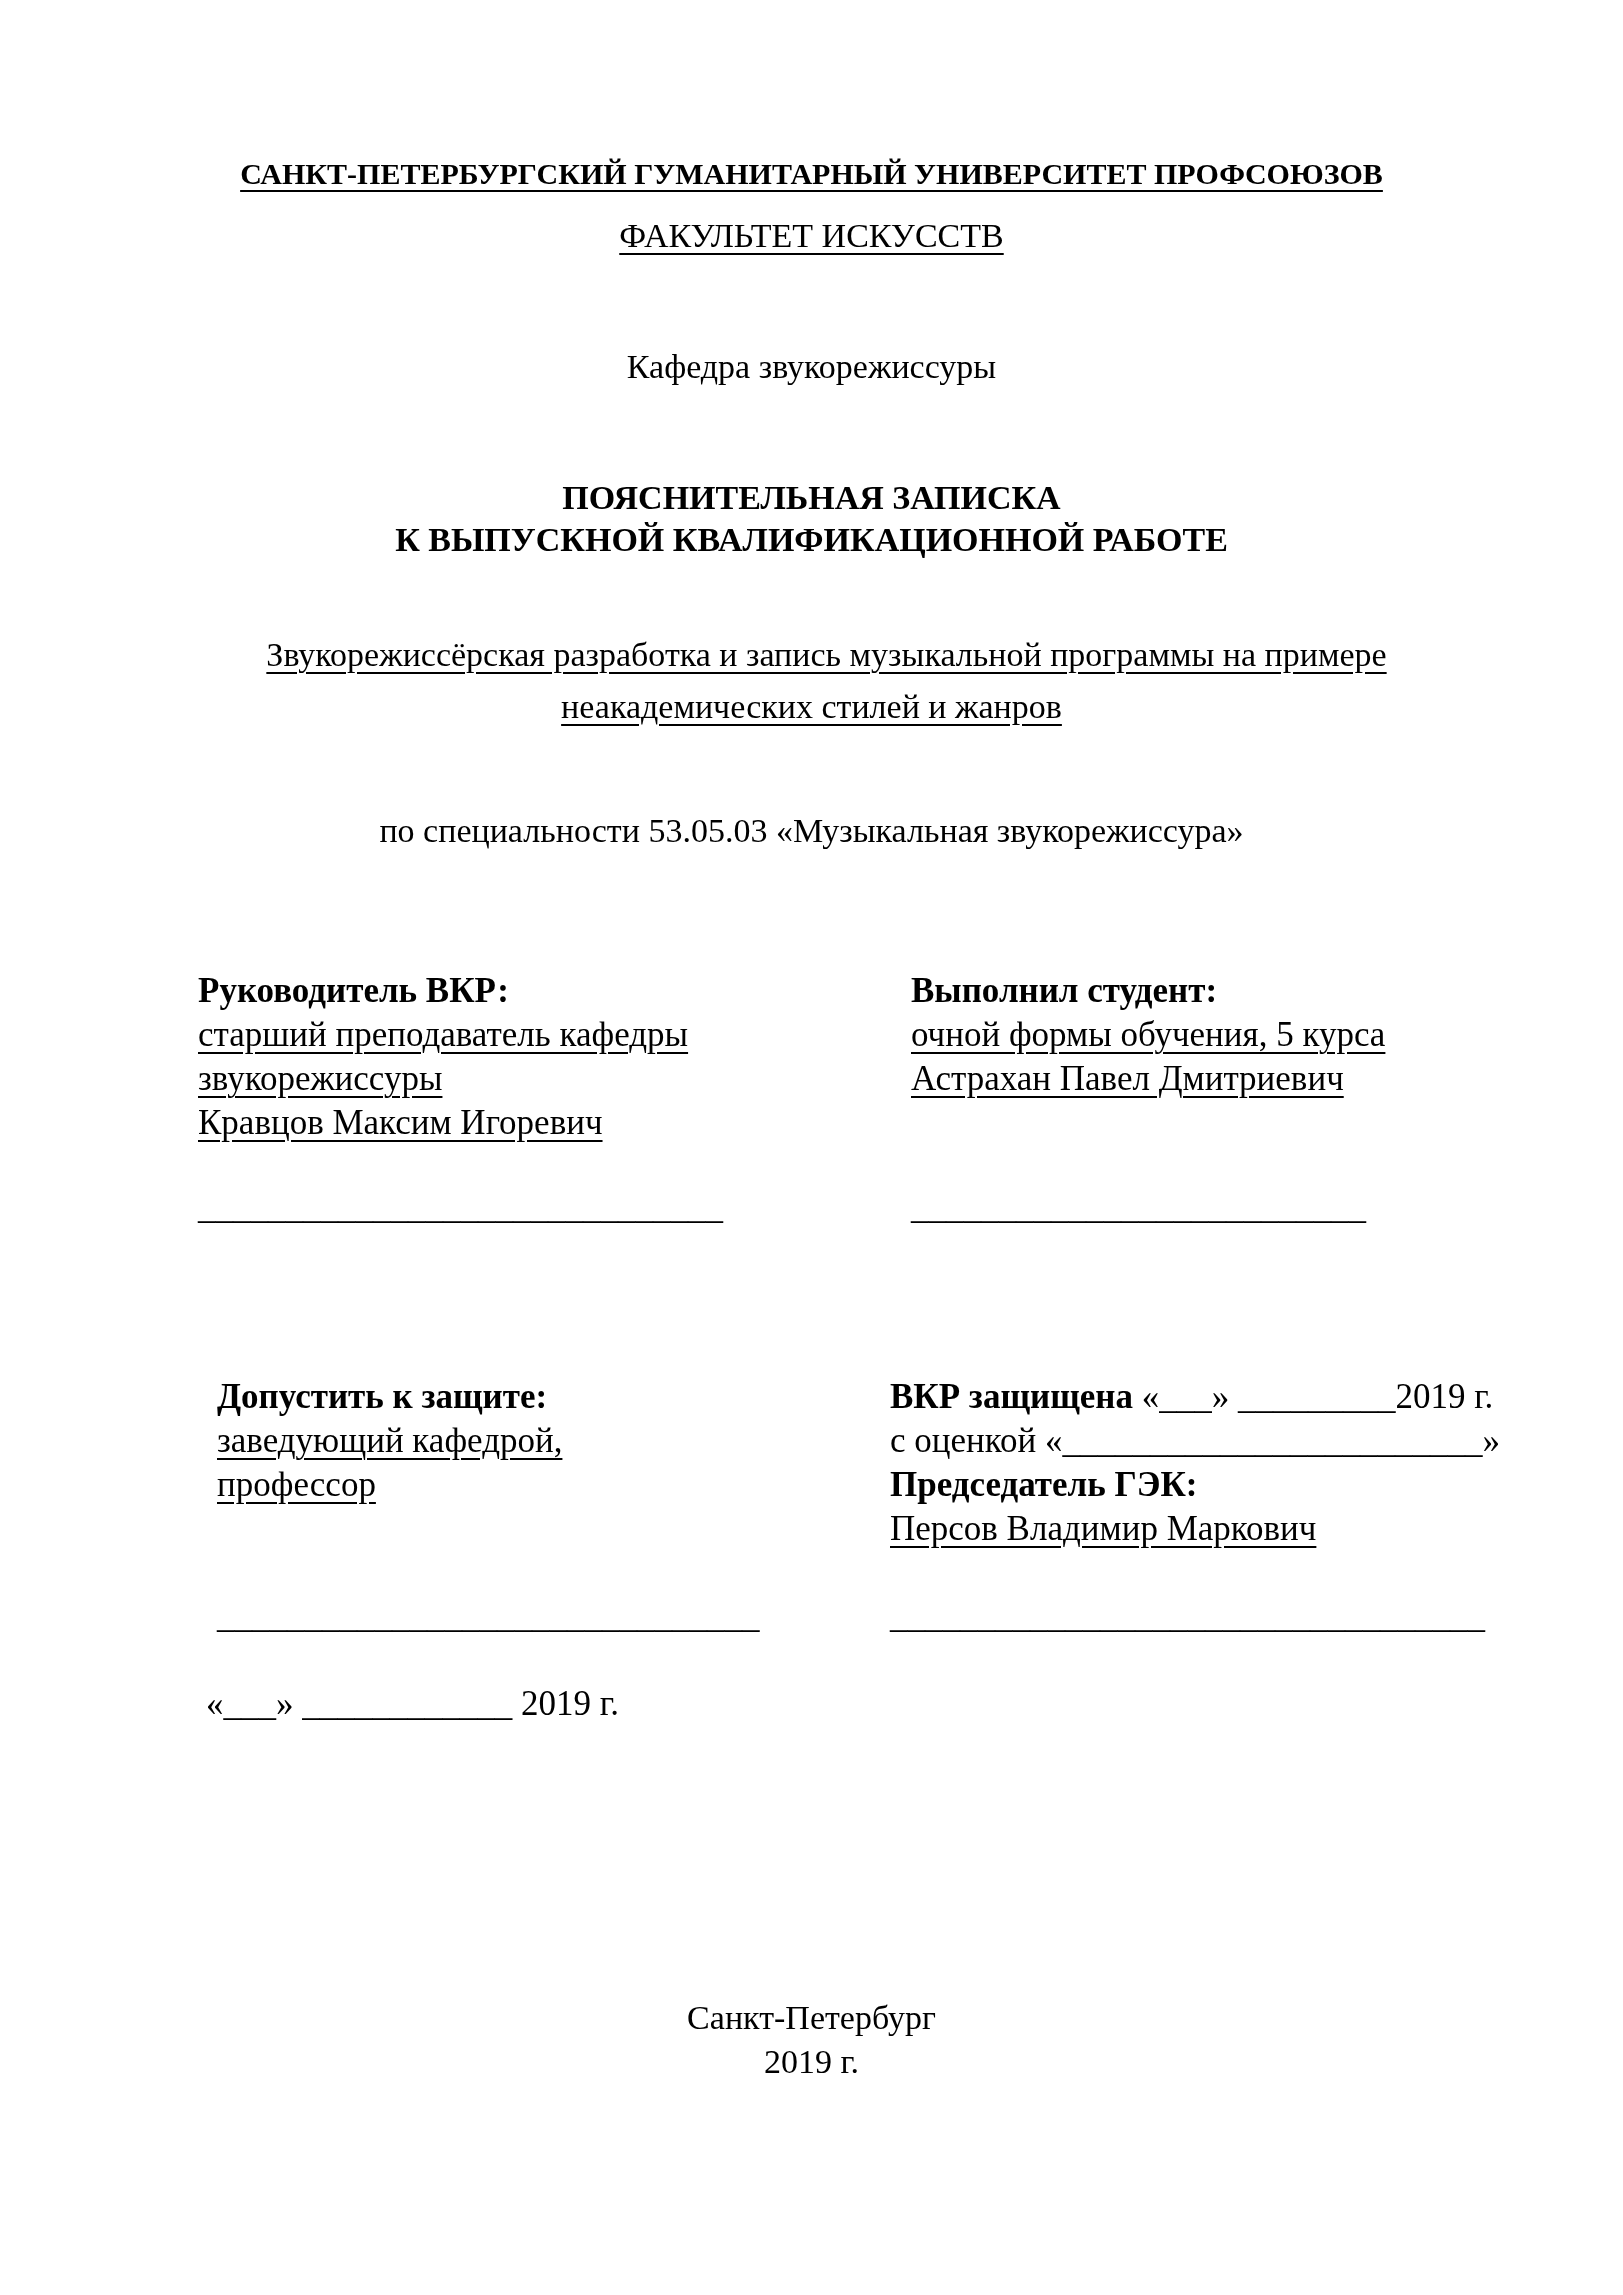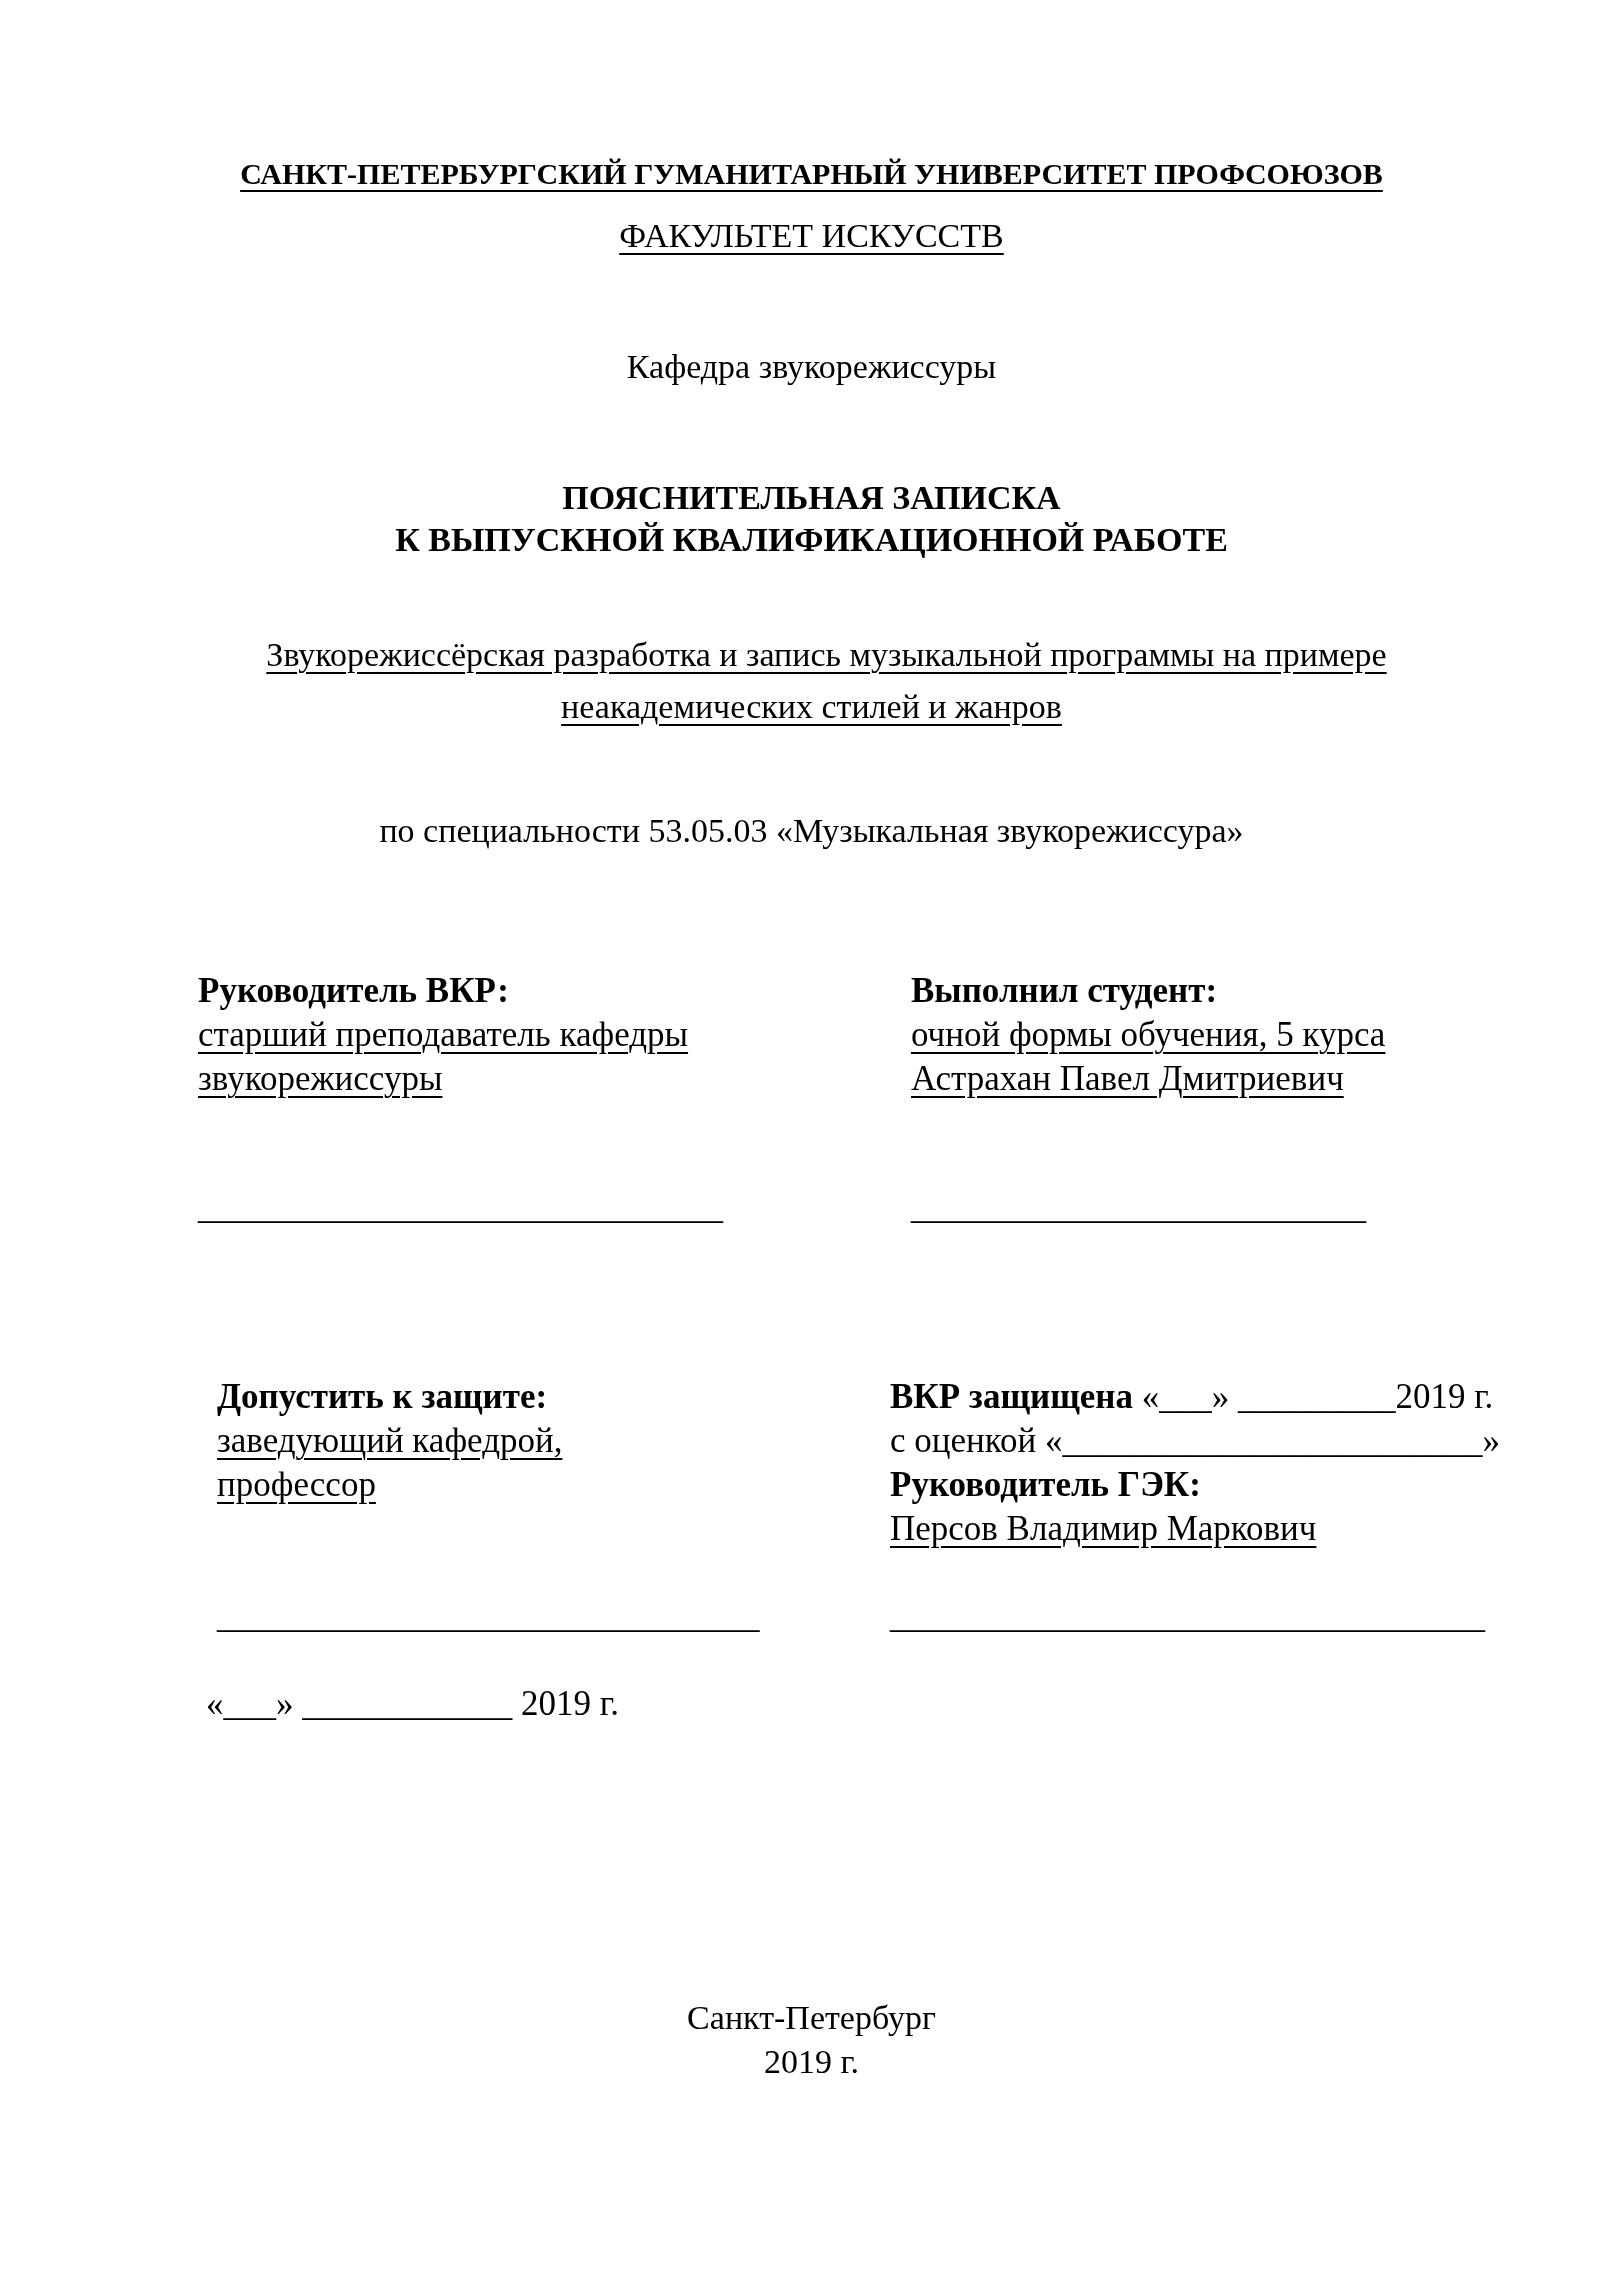--- a/index.html
+++ b/index.html
@@ -38,20 +38,21 @@
 <div class="abs center f43" style="top:677px;margin-top:8px;">
   <span class="u">неакадемических стилей и жанров</span>
 </div>
 
 <div class="abs center f43" style="top:809px;">по специальности 53.05.03 «Музыкальная звукорежиссура»</div>
 
 <div class="block" style="left:198px; top:969px;">
   <span class="line b">Руководитель ВКР:</span>
   <span class="line u">старший преподаватель кафедры</span>
   <span class="line u">звукорежиссуры</span>
+  <span class="line u">Кравцов Максим Игоревич</span>
 </div>
 <div class="abs" style="left:198px; top:1185px;">
   <span class="sig">______________________________</span>
 </div>
 
 <div class="block" style="left:911px; top:969px;">
   <span class="line b">Выполнил студент:</span>
   <span class="line u">очной формы обучения, 5 курса</span>
   <span class="line u">Астрахан Павел Дмитриевич</span>
 </div>
@@ -67,21 +68,21 @@
 <div class="abs" style="left:217px; top:1594px;">
   <span class="sig">_______________________________</span>
 </div>
 <div class="abs" style="left:206px; top:1682px;">
   <span class="sig">«___» ____________ 2019 г.</span>
 </div>
 
 <div class="block" style="left:890px; top:1375px;">
   <span class="line"><b>ВКР защищена</b><span> «___» _________2019 г.</span></span>
   <span class="line">с оценкой «________________________»</span>
-  <span class="line b">Руководитель ГЭК:</span>
+  <span class="line b">Председатель ГЭК:</span>
   <span class="line u">Персов Владимир Маркович</span>
 </div>
 <div class="abs" style="left:890px; top:1594px;">
   <span class="sig">__________________________________</span>
 </div>
 
 <div class="abs center f43" style="top:1996px;">Санкт-Петербург</div>
 <div class="abs center f43" style="top:2040px;">2019 г.</div>
 
 

